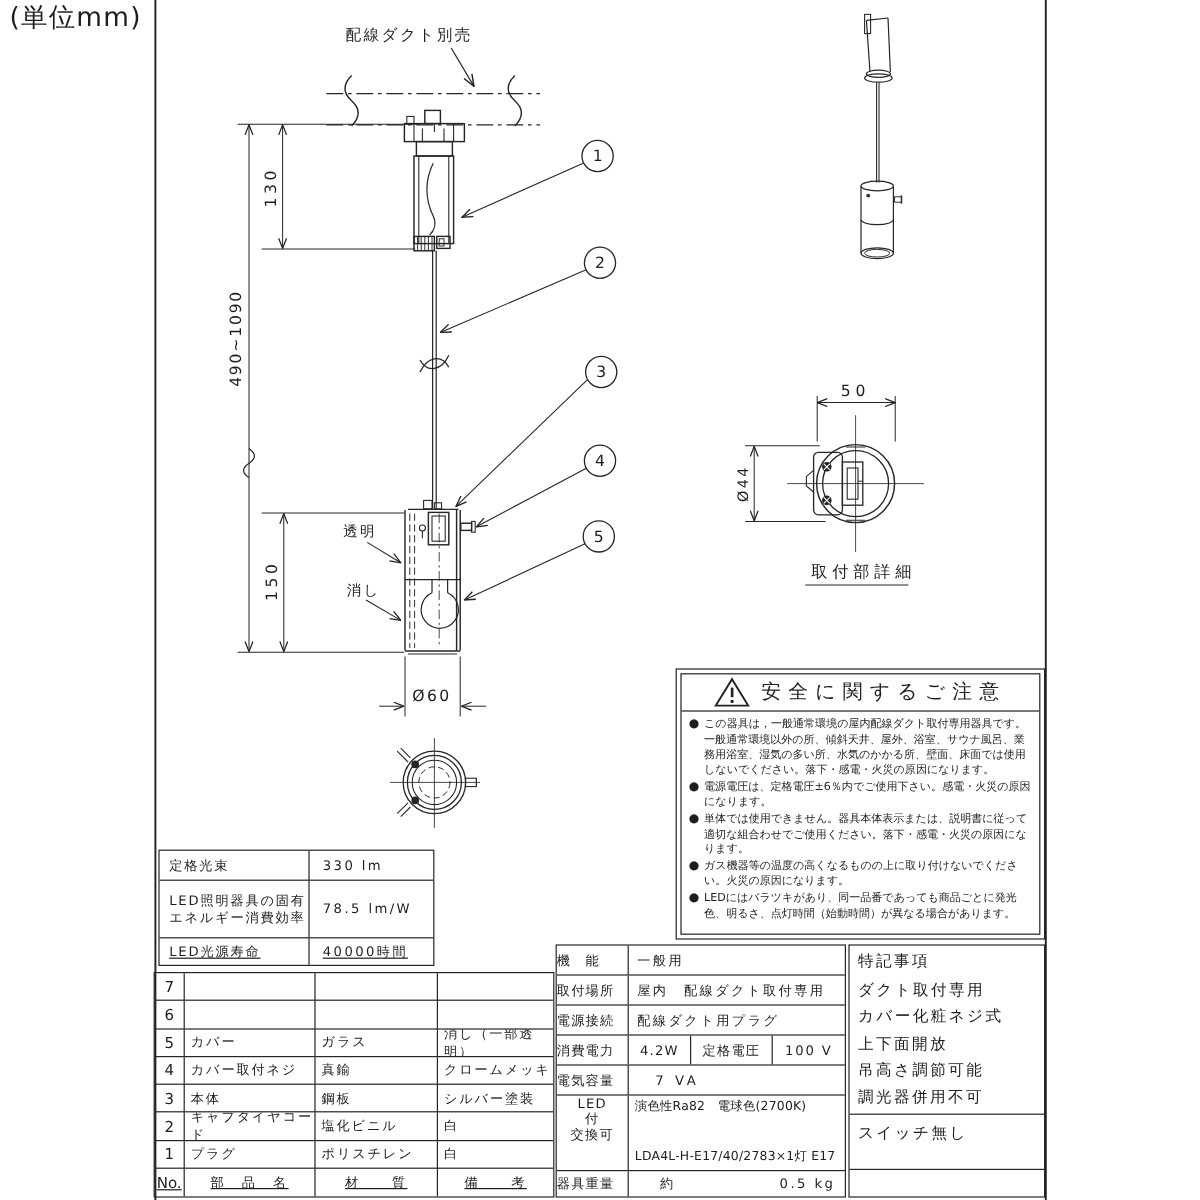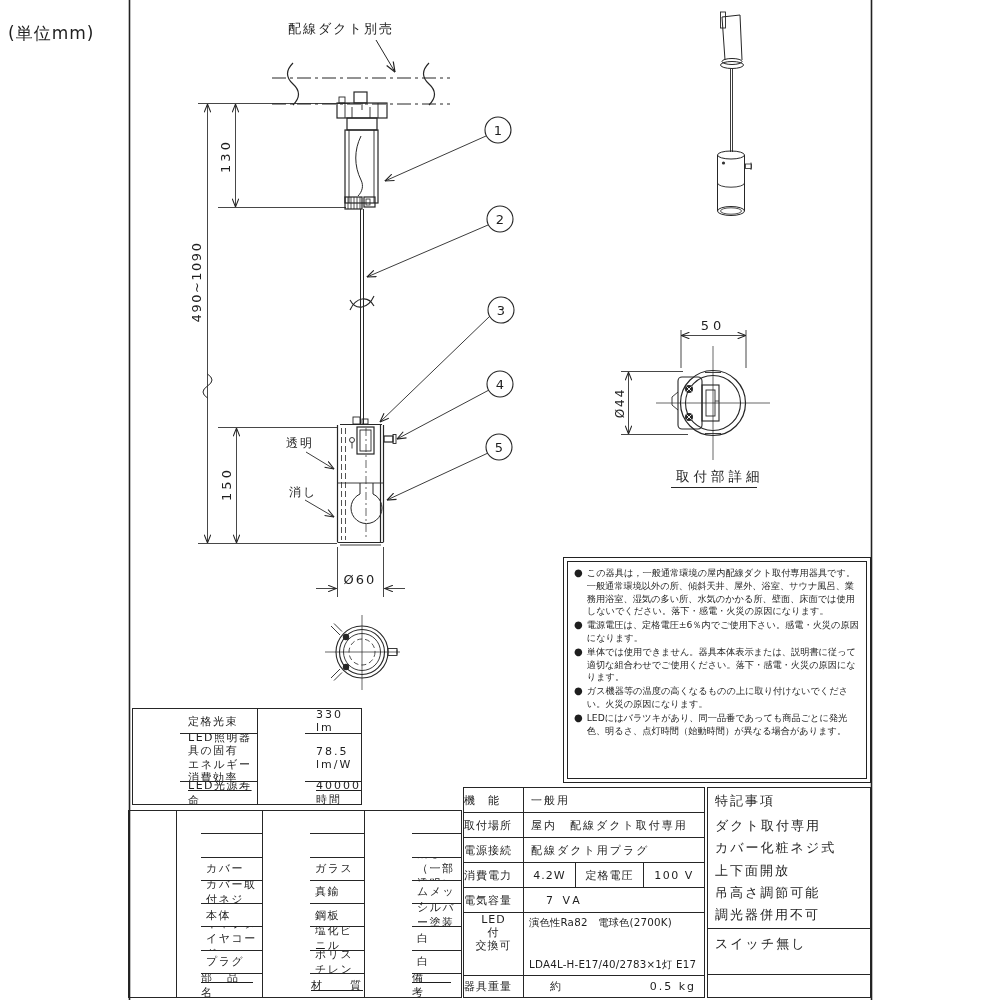--- a/index.html
+++ b/index.html
@@ -2,25 +2,25 @@
 <html><head>
 <meta charset="utf-8">
 <style>
   html,body { margin:0; padding:0; background:#fff; }
   .sheet { position:relative; width:1000px; height:1000px; background:#fff;
            font-family:"DejaVu Sans", sans-serif; color:#1e1e1e; overflow:hidden; }
   .abs { position:absolute; box-sizing:border-box; }
   svg.drawing { position:absolute; left:0; top:0; }
   svg text { font-family:"DejaVu Sans", sans-serif; fill:#1e1e1e; }
 
-  .units { left:8px; top:22px; font-size:17px; letter-spacing:1px; }
+  .units { left:8px; top:0; font-size:22px; letter-spacing:1px; }
 
   
   .cell { box-sizing:border-box; border-right:1px solid #262626; border-bottom:1px solid #262626;
-          display:flex; align-items:center; overflow:hidden;margin-left:47px; }
+          display:flex; align-items:center; overflow:hidden; }
   .noR { border-right:none; } .noB { border-bottom:none;text-decoration:underline; }
   .ctr { justify-content:center; }
   .col { flex-direction:column; justify-content:center; align-items:flex-start; }
 
   
   .photo { left:132px; top:708px; width:230px; height:97px; border:1px solid #262626;
            display:grid; grid-template-columns:125px 1fr; grid-template-rows:25px 48px 1fr;
            font-size:11px; }
   .photo .cell { padding-left:8px; letter-spacing:1.5px; }
   .photo .val { letter-spacing:2px; padding-left:11px; }
@@ -240,20 +240,28 @@
     <text x="713" y="330" text-anchor="middle" font-size="13" letter-spacing="4">50</text>
     <text transform="translate(623.5,403) rotate(-90)" text-anchor="middle" font-size="12" letter-spacing="2">Ø44</text>
     <text x="676" y="481" font-size="13.5" letter-spacing="4">取付部詳細</text>
     <path d="M671,487.5 H757" stroke="#262626" stroke-width="1"></path>
   </svg>
 
   <div class="abs units">(単位mm)</div>
 
   <div class="abs safety">
     <div class="safety-inner">
+      <div class="safety-header">
+        <svg width="30" height="26" viewBox="0 0 30 26">
+          <path d="M15,2 L28.5,24 L1.5,24 Z" fill="none" stroke="#222" stroke-width="1.6"></path>
+          <rect x="14" y="9" width="2.2" height="8" fill="#222"></rect>
+          <circle cx="15.1" cy="20.5" r="1.4" fill="#222"></circle>
+        </svg>
+        <span>安全に関するご注意</span>
+      </div>
       <div class="safety-body">
         <div class="bullet">
             <span class="dot">●</span>
             <span>この器具は，一般通常環境の屋内配線ダクト取付専用器具です。一般通常環境以外の所、傾斜天井、屋外、浴室、サウナ風呂、業務用浴室、湿気の多い所、水気のかかる所、壁面、床面では使用しないでください。落下・感電・火災の原因になります。</span>
           </div>
         <div class="bullet">
             <span class="dot">●</span>
             <span>電源電圧は、定格電圧±6％内でご使用下さい。感電・火災の原因になります。</span>
           </div>
         <div class="bullet">

